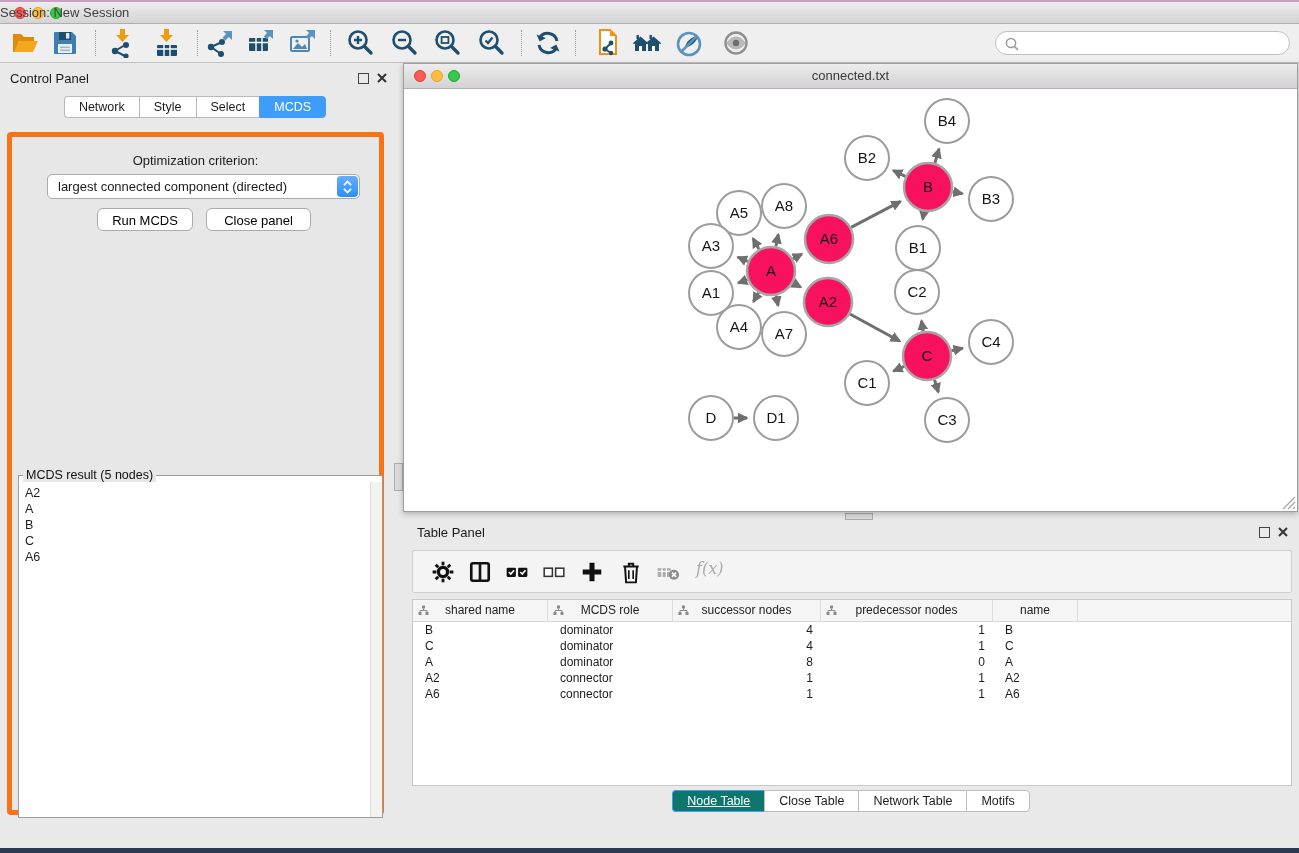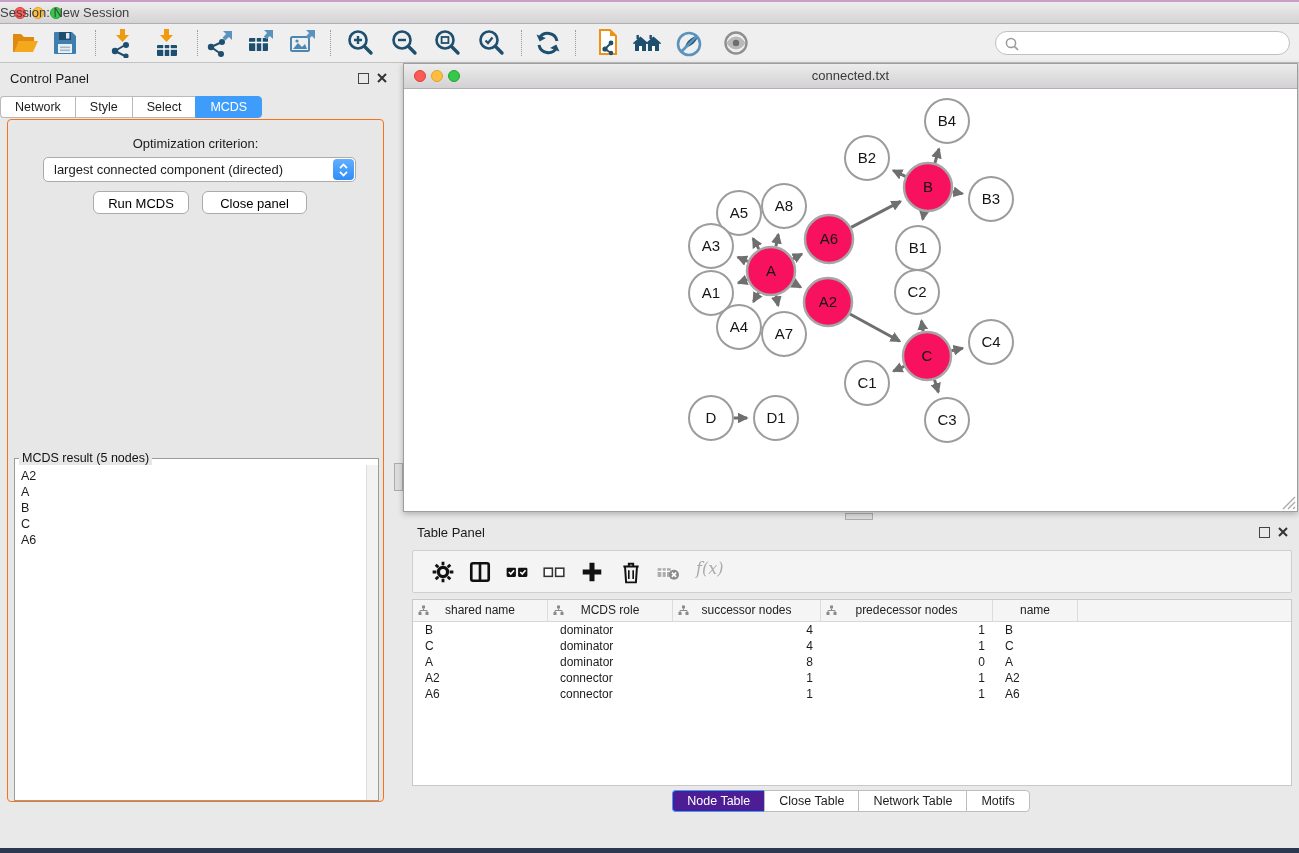--- a/index.html
+++ b/index.html
@@ -25,26 +25,26 @@
   .tsep{position:absolute;top:6px;height:26px;width:0;border-left:1px dotted #9A9A9A;}
   .searchbox{position:absolute;left:995px;top:7px;width:295px;height:24px;background:#fff;border:1px solid #C0C0C0;border-radius:12px;box-sizing:border-box;}
   .searchbox svg{position:absolute;left:8px;top:4px;}
   .searchbox input{position:absolute;left:28px;top:1px;width:255px;height:20px;border:none;outline:none;font-size:12px;background:transparent;font-family:"Liberation Sans",sans-serif;}
 
   
   .cpanel{position:absolute;left:0;top:63px;width:390px;height:754px;}
   .cp-title{position:absolute;left:10px;top:8px;font-size:13px;color:#1a1a1a;}
   .panel-float{position:absolute;top:10px;width:11px;height:11px;box-sizing:border-box;border:1.5px solid #444;}
   .panel-close{position:absolute;top:9px;width:12px;height:12px;}
-  .cp-tabs{position:absolute;left:0;top:33px;width:390px;height:22px;display:flex;}
+  .cp-tabs{position:absolute;left:0;top:33px;width:390px;height:22px;display:flex;justify-content:center;}
   .tab{height:20px;line-height:20px;padding:0 14px;font-size:12.5px;background:#fff;border:1px solid #B9B9B9;border-right:none;color:#1c1c1c;}
   .tab:first-child{border-radius:4px 0 0 4px;}
   .tab:last-child{border-radius:0 4px 4px 0;border-right:1px solid #B9B9B9;}
   .tab.active{background:#3E9DFB;border-color:#3E9DFB;color:#fff;}
-  .cp-box{position:absolute;left:7px;top:56px;width:377px;height:683px;background:#E7E7E7;border:1px solid #f97316;border-radius:4px;box-sizing:border-box;}
+  .cp-box{position:absolute;left:7px;top:69px;width:377px;height:683px;background:#E7E7E7;border:5px solid #f97316;border-radius:4px;box-sizing:border-box;}
   .opt-label{position:absolute;left:0;width:100%;top:16px;text-align:center;font-size:13px;}
   .cp-select{position:absolute;left:35px;top:37px;width:313px;height:25px;background:#fff;border:1px solid #ABABAB;border-radius:5px;box-sizing:border-box;font-size:13px;line-height:23px;padding-left:10px;}
   .cp-select .stepper{position:absolute;right:1px;top:1px;width:21px;height:21px;border-radius:4px;background:linear-gradient(#62AFFF,#2F8DF9);}
   .cp-select .stepper svg{position:absolute;left:5px;top:3px;}
   .cp-btn{position:absolute;height:23px;background:#fff;border:1px solid #ABABAB;border-radius:6px;font-size:13px;text-align:center;line-height:21px;box-sizing:border-box;}
   .mcds-fieldset{position:absolute;left:6px;top:331px;width:363px;height:348px;margin:0;padding:0;border:1px solid #9C9C9C;background:#fff;}
   .mcds-fieldset legend{font-size:12.5px;margin-left:4px;padding:0 3px;background:#E7E7E7;color:#111;}
   .mcds-list{position:absolute;left:0;top:0;right:11px;bottom:0;background:#fff;padding:3px 0 0 6px;overflow:hidden;}
   .mcds-item{font-size:12.5px;line-height:16px;}
   .mcds-scroll{position:absolute;right:0;top:0;bottom:0;width:11px;background:#F2F2F2;border-left:1px solid #DDD;}
@@ -76,21 +76,21 @@
   .th .hier{position:absolute;left:5px;top:5px;}
   .th.filler{flex:1;border-right:none;}
   .trow{display:flex;height:16px;font-size:12px;line-height:16px;}
   .td{box-sizing:border-box;overflow:hidden;white-space:nowrap;}
   .td.l{padding-left:12px;text-align:left;}
   .td.r{padding-right:8px;text-align:right;}
   .tp-tabs{position:absolute;left:0;top:270px;width:896px;display:flex;justify-content:center;}
   .tp-tab{height:20px;line-height:20px;padding:0 14px;font-size:12.5px;background:#fff;border:1px solid #BDBDBD;border-right:none;}
   .tp-tab:first-child{border-radius:4px 0 0 4px;}
   .tp-tab:last-child{border-radius:0 4px 4px 0;border-right:1px solid #BDBDBD;}
-  .tp-tab.active{background:#4c1d95;border-color:#419BF9;color:#fff;}
+  .tp-tab.active{background:#0f766e;border-color:#419BF9;color:#fff;text-decoration:underline;}
 
   
   .statusbar{position:absolute;left:0;top:818px;width:1299px;height:30px;background:linear-gradient(#EFEFEF,#E2E2E2);border-top:1px solid #C0C0C0;}
   .list-btn{position:absolute;left:10px;top:3px;width:27px;height:24px;background:#F6F6F6;border:1px solid #B5B5B5;border-radius:3px;box-sizing:border-box;}
   .mem-btn{position:absolute;right:9px;top:3px;width:81px;height:24px;background:#F6F6F6;border:1px solid #A6A6A6;border-radius:4px;box-sizing:border-box;font-size:12px;line-height:22px;text-align:center;}
   .mem-dot{display:inline-block;width:10px;height:10px;border-radius:50%;vertical-align:-1px;margin-right:5px;}
 </style>
 </head>
 <body>
 

